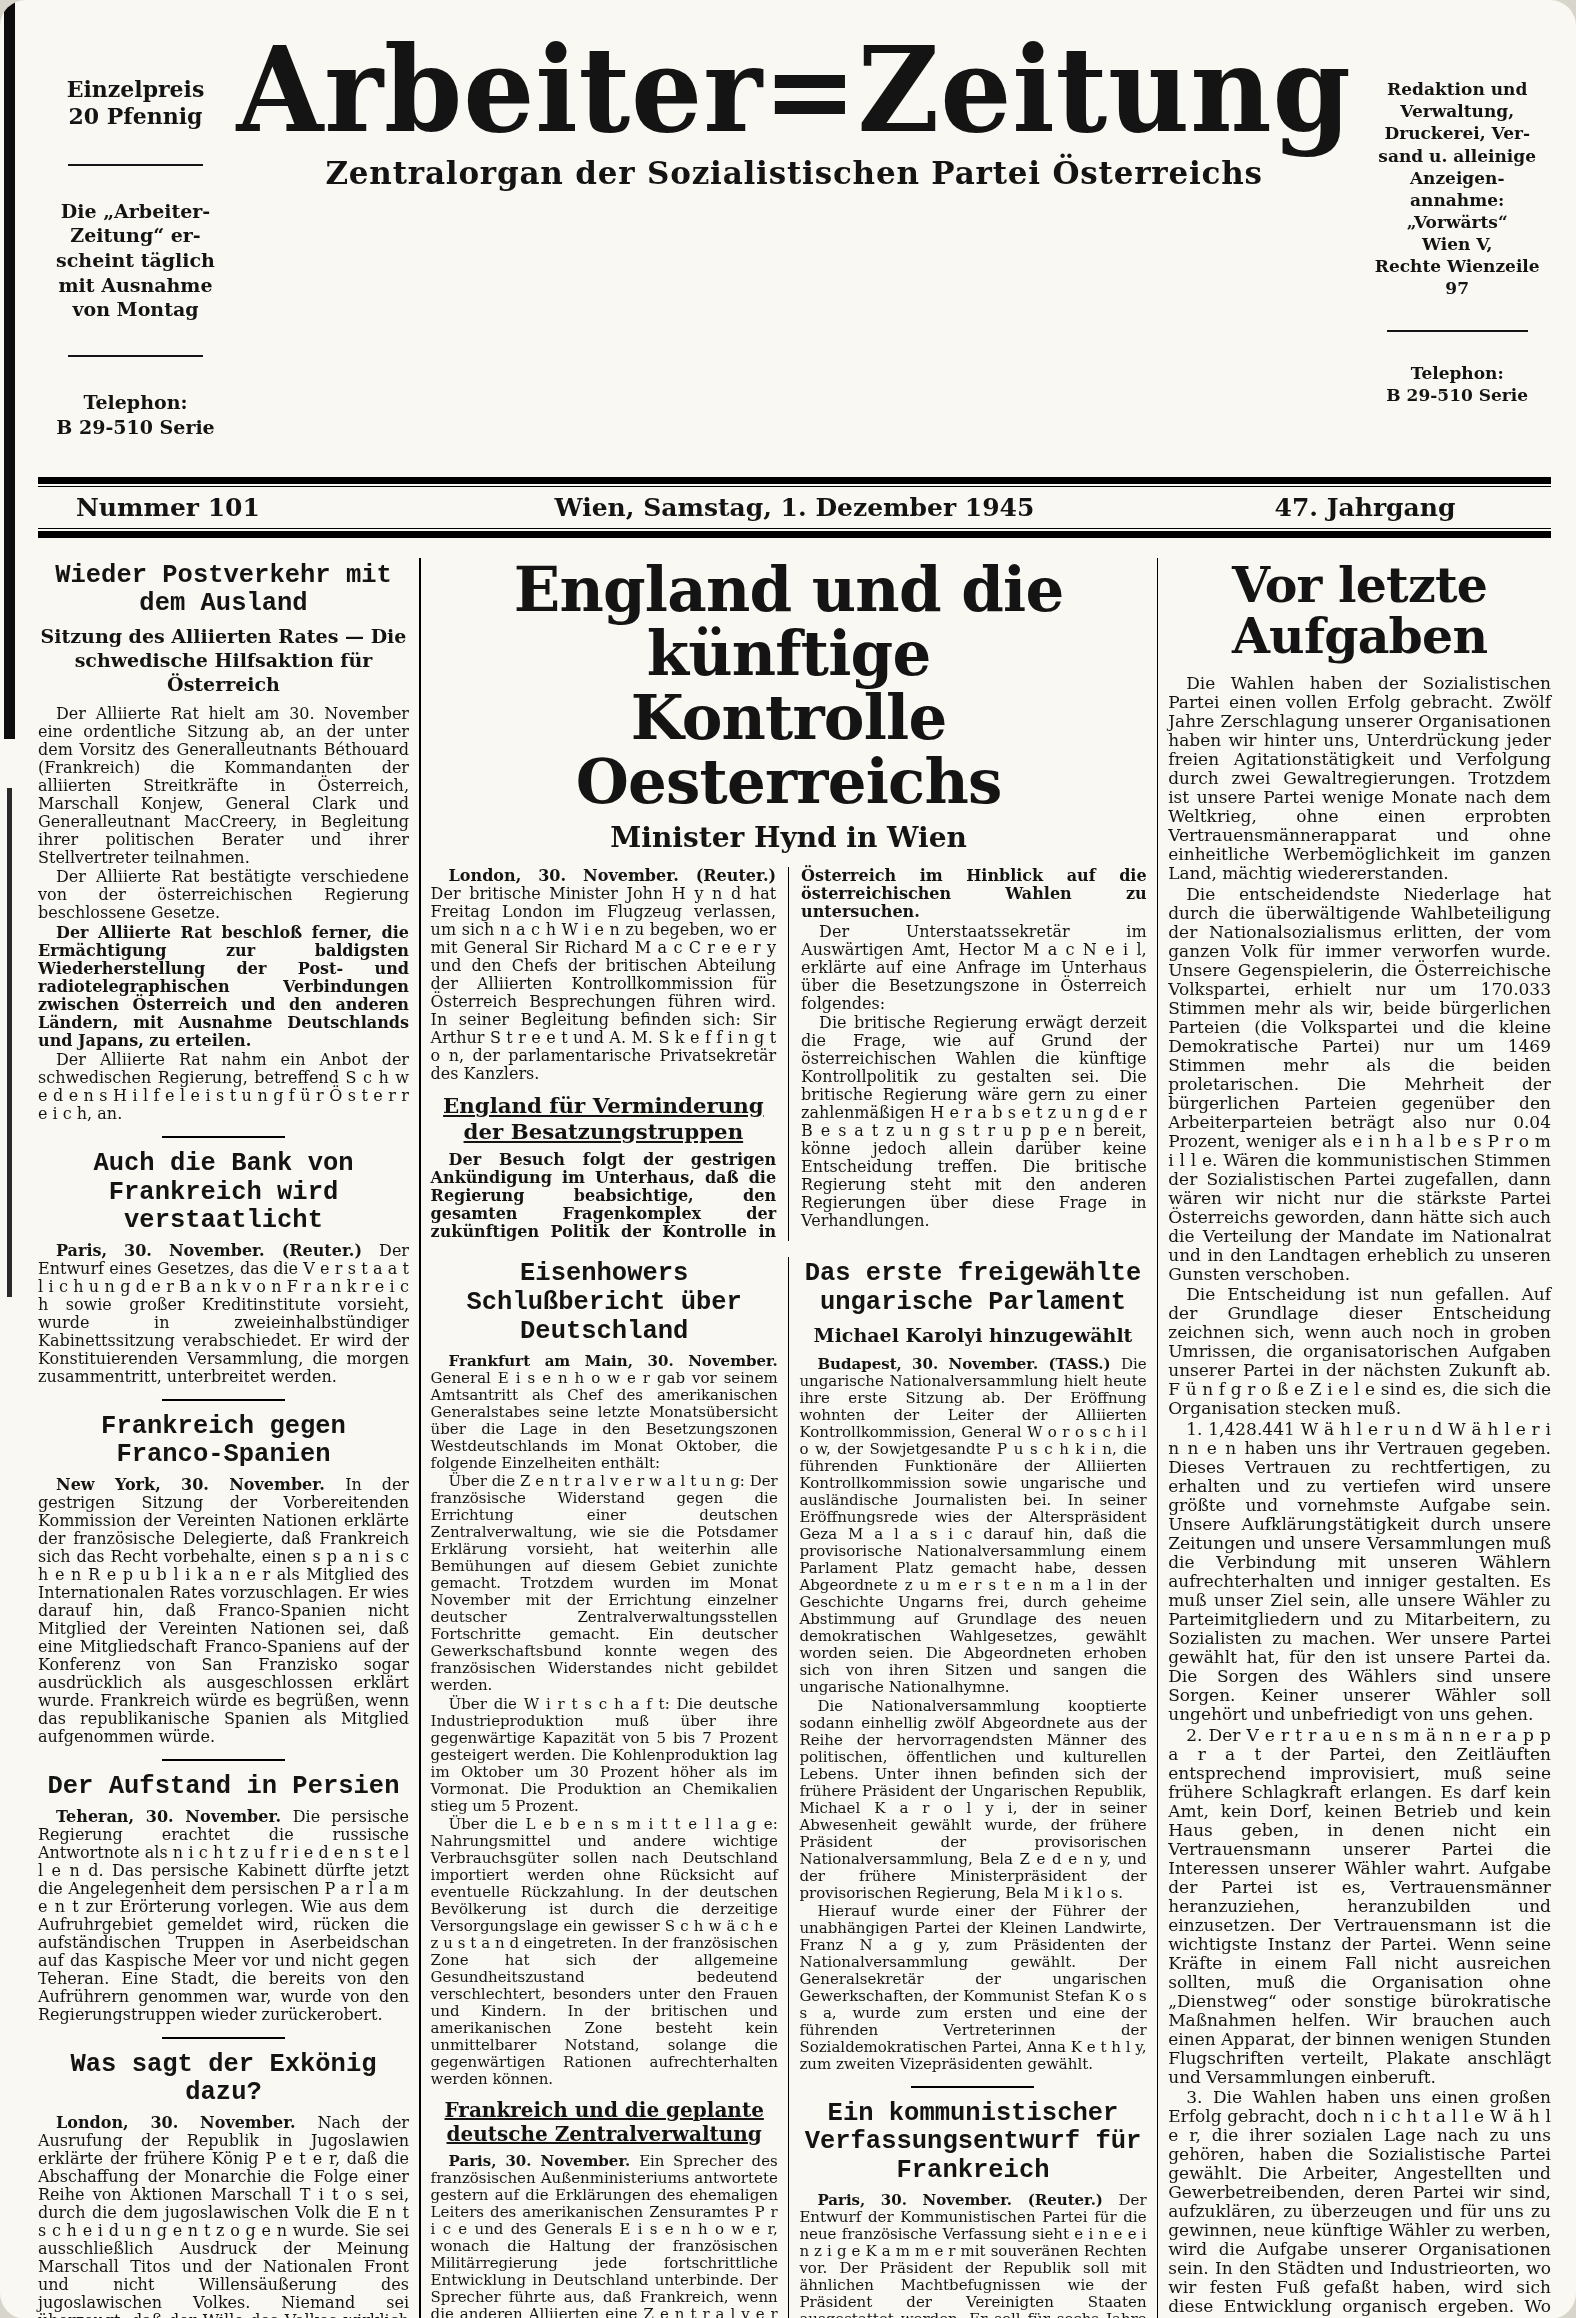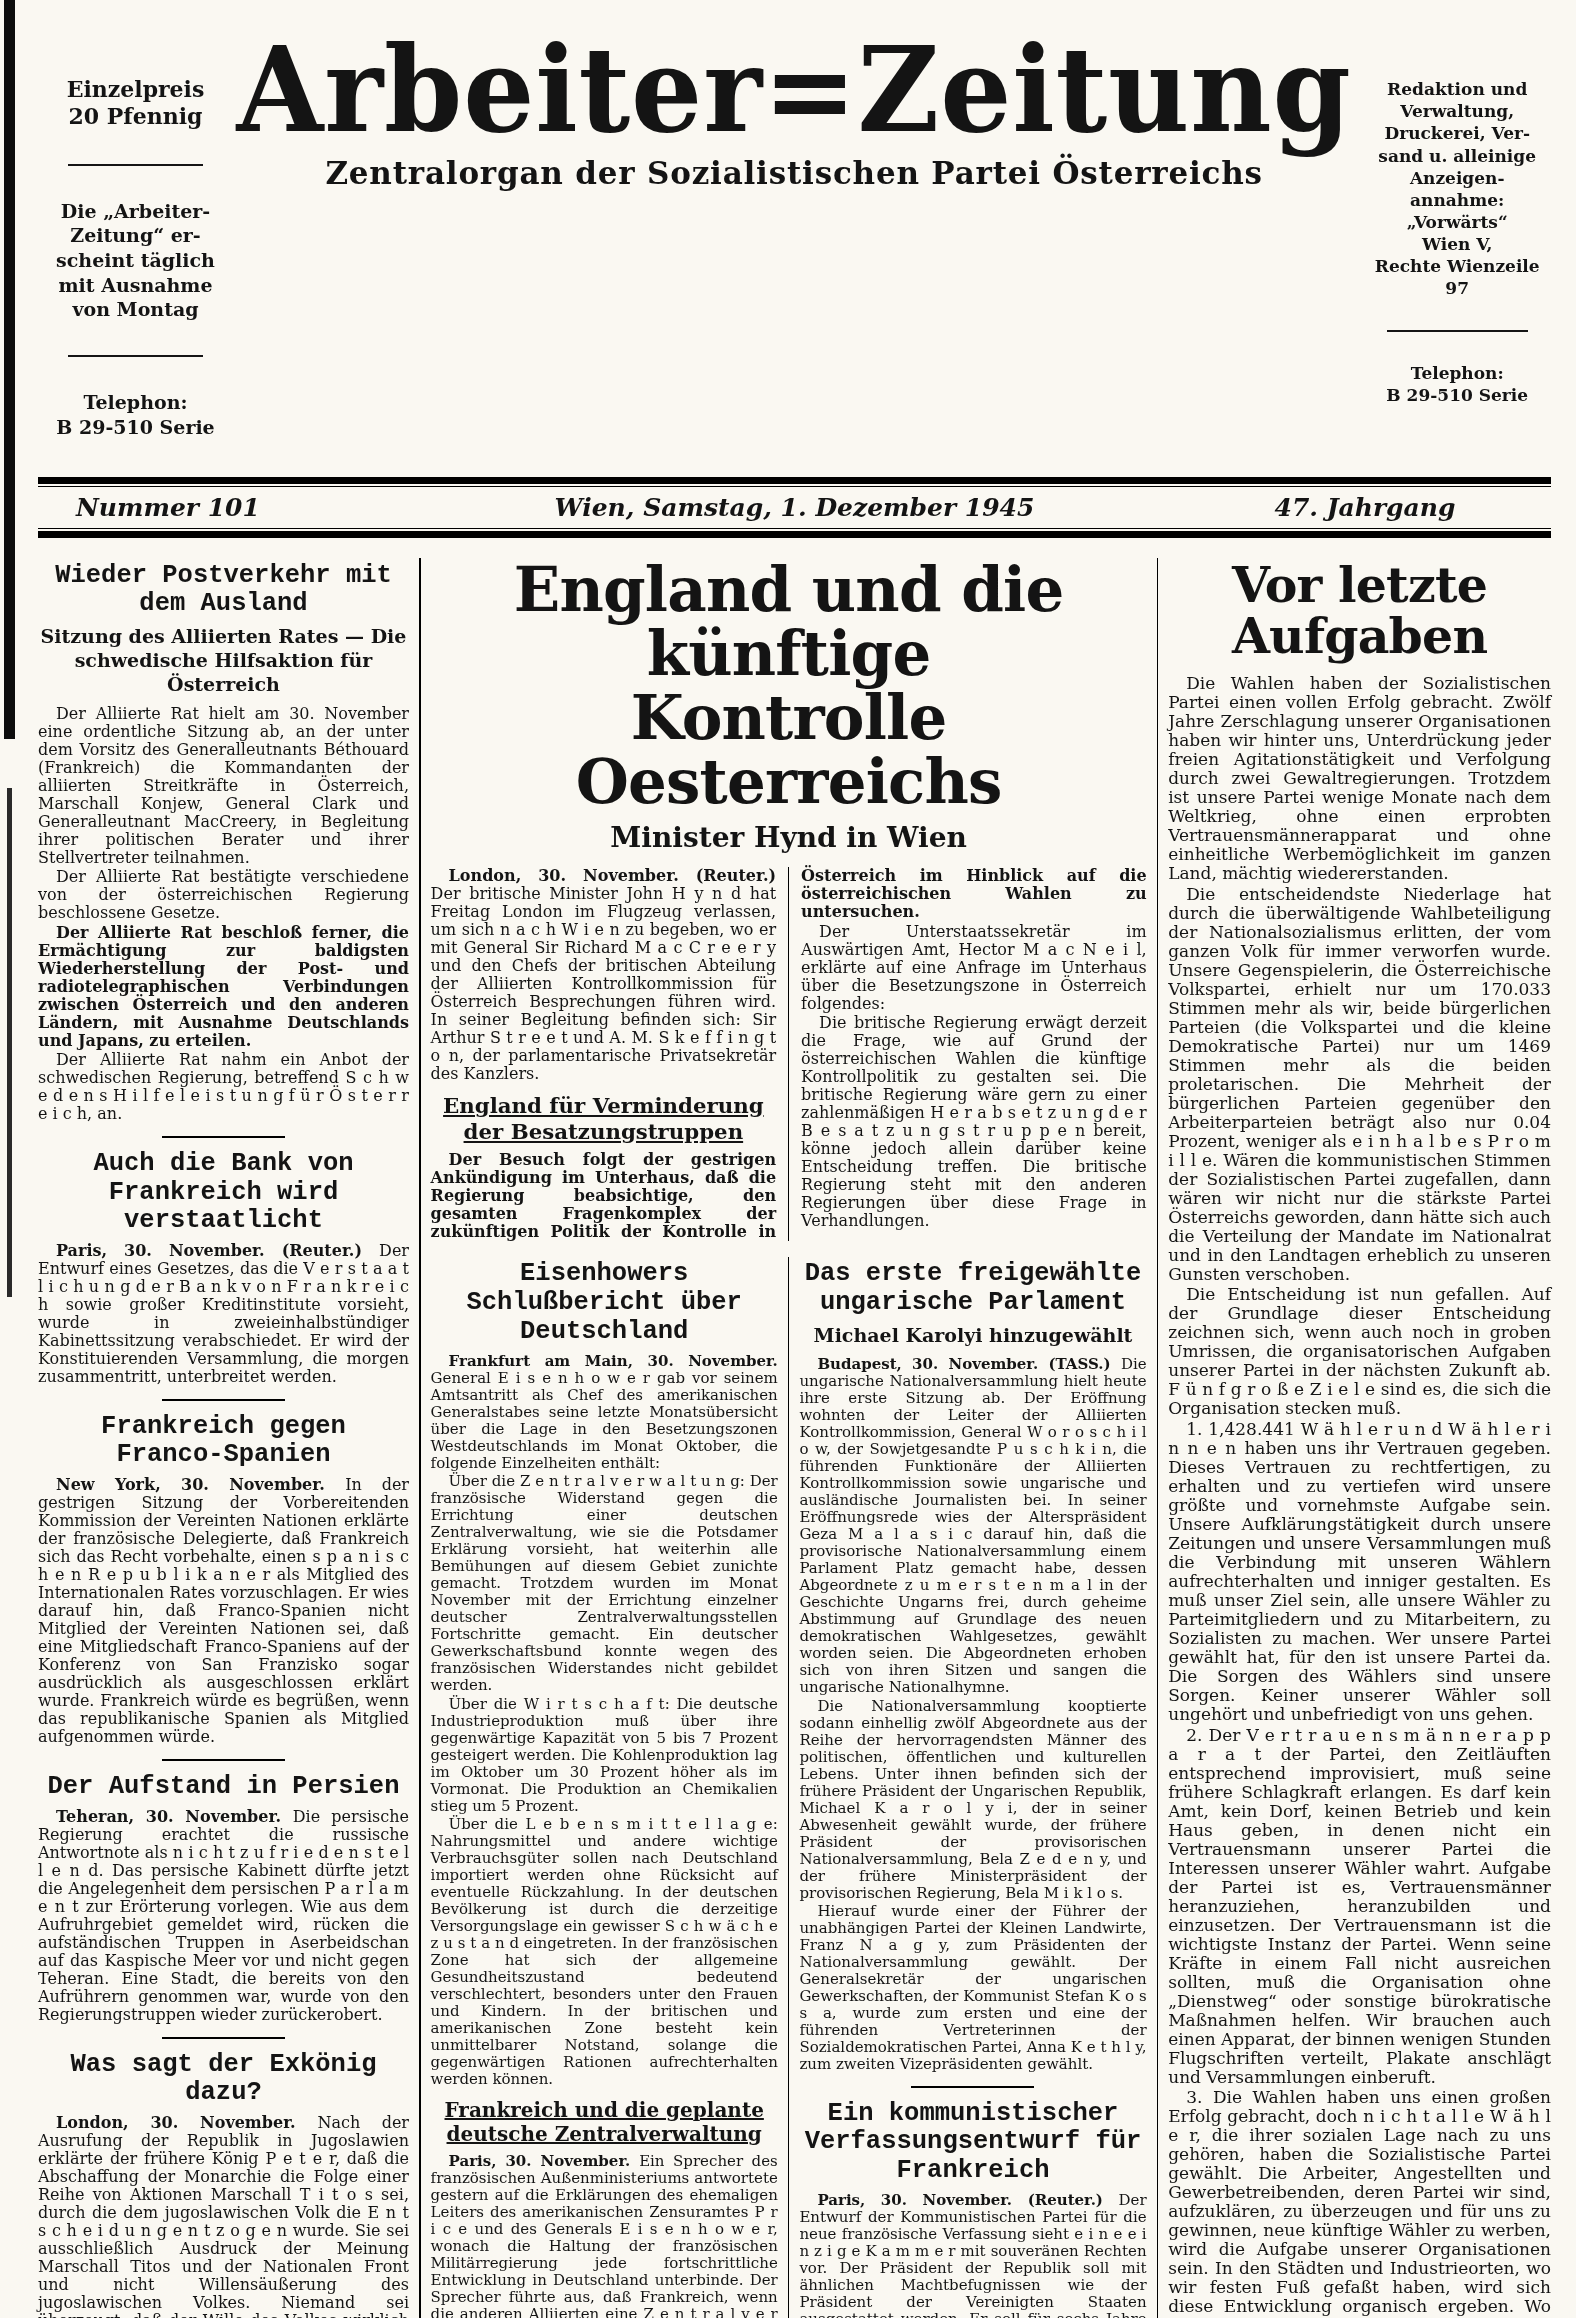--- a/index.html
+++ b/index.html
@@ -1,35 +1,35 @@
 <!DOCTYPE html>
 <html style="font-size:13px"><head>
 <meta charset="utf-8">
 <style>
   html,body{margin:0;padding:0;background:#d8d5cc;}
   .page{position:relative;width:1576px;height:2319px;background:#faf8f2;color:#141414;
         font-family:"DejaVu Serif","Liberation Serif",serif;overflow:hidden;box-sizing:border-box;
-        padding:18px 25px 0 38px;}
+        padding:18px 25px 0 38px;border-radius:26px;}
   .edge-bar{position:absolute;left:4.1px;top:0;width:10.7px;height:739px;background:#0d0d0d;}
   .edge-bar2{position:absolute;left:6.6px;top:788px;width:5.7px;height:509px;background:#2a2a2a;}
 
   
   .masthead{display:grid;grid-template-columns:172px 1fr 181px;column-gap:13px;align-items:start;padding:8.2px 3.3px 0 11.5px;}
   .mast-side{font-weight:bold;text-align:center;white-space:pre-line;}
   .mast-left{font-size:19px;line-height:1.3;padding-top:25px;}
   .mast-left .price{font-size:22px;line-height:1.25;}
   .mast-right{font-size:17px;line-height:1.3;padding-top:30px;}
   .mini-rule{border:none;border-top:2.5px solid #151515;width:78%;margin:8.2px auto;}
   .mast-center{text-align:center;}
   .title{margin:3.3px 0 1.6px;font-size:112px;line-height:1.02;font-weight:bold;letter-spacing:0.8px;
          transform:scaleY(1.06);transform-origin:top center;}
   .subtitle{font-size:31px;font-weight:bold;margin-top:11.5px;letter-spacing:0.8px;}
 
   
-  .dateline{margin-top:13px;border-top:7.4px solid #000;border-bottom:7.4px solid #000;padding:2.5px 0;font-style:italic;}
+  .dateline{margin-top:13px;border-top:7.4px solid #000;border-bottom:7.4px solid #000;padding:2.5px 0;}
   .dateline-inner{border-top:1.6px solid #000;border-bottom:1.6px solid #000;display:flex;justify-content:space-between;
                   align-items:center;padding:5.7px 38px;font-size:25px;font-weight:bold;}
   .dateline-inner .issue{width:296px;text-align:left;}
   .dateline-inner .vol{width:296px;text-align:center;}
   .dateline-inner .date{flex:1;text-align:center;}
 
   
   .body-grid{display:grid;grid-template-columns:371px 1.6px 716px 1.6px auto;column-gap:10px;margin-top:20px;align-items:stretch;}
   .vrule{background:#000;width:1.6px;}
   .col{min-width:0;}

